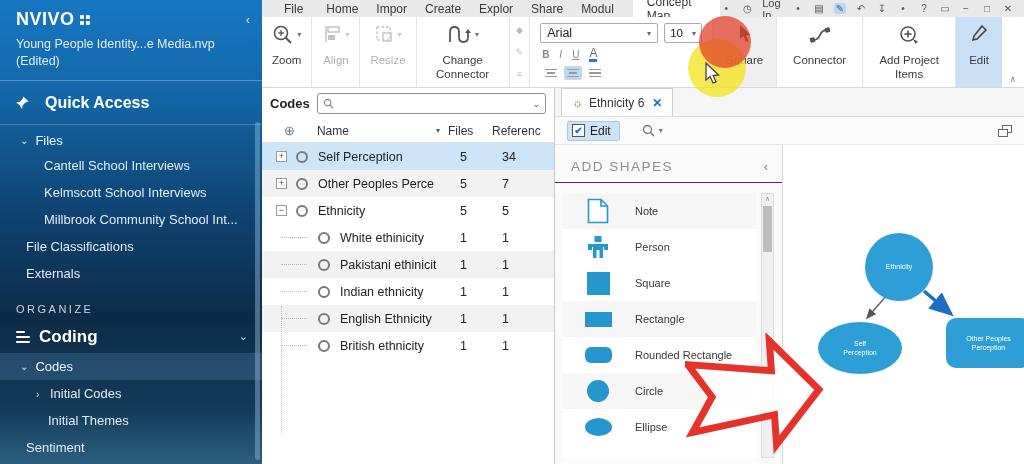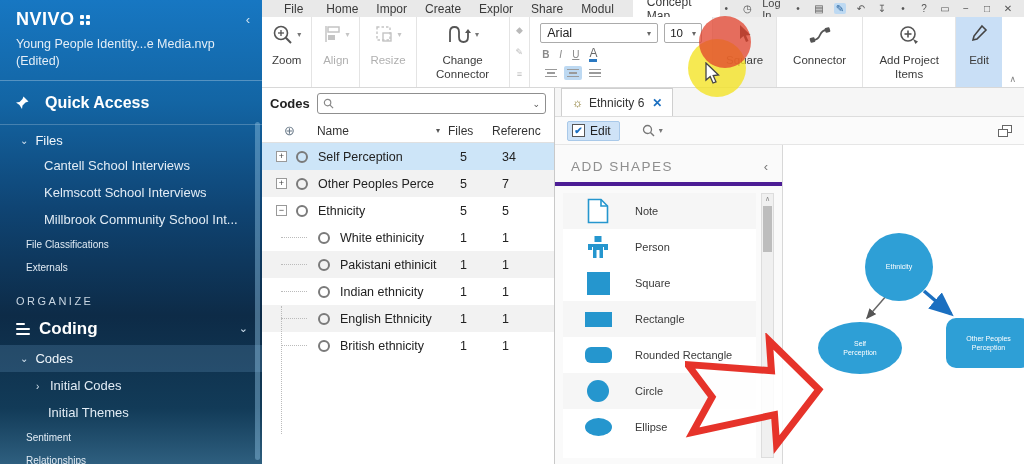--- a/index.html
+++ b/index.html
@@ -15,21 +15,21 @@
   .nv-logo { font-size:18px; font-weight:bold; letter-spacing:.5px; color:#FFFFFF;text-align:center; }
   .nv-dots { display:inline-grid; grid-template-columns:4px 4px; grid-gap:2px; margin-left:5px; vertical-align:middle; }
   .nv-dots i { width:4px; height:4px; background:#fff; border-radius:1px; }
   .sb-collapse { margin-left:auto; color:#CFE2F0; font-size:13px; }
   .sb-title { padding:6px 16px 10px 16px; font-size:12.5px; line-height:1.35; color:#E4EEF7; border-bottom:1px solid rgba(255,255,255,.28); }
   .qa-row { display:flex; align-items:center; padding:13px 16px 12px 16px; border-bottom:1px solid rgba(255,255,255,.22); }
   .qa-label { font-size:16px; font-weight:600; color:#FFFFFF; margin-left:16px; }
   .sb-group { display:flex; align-items:center; font-size:13px; padding:8px 16px 4px 20px; color:#F0F6FB; }
   .sb-chev { font-size:10px; margin-right:7px; color:#D5E4F0; }
   .sb-item { font-size:13px; padding:6px 8px 6px 44px; color:#E2ECF5; white-space:nowrap; overflow:hidden; }
-  .sb-item2 { font-size:10px; padding:6px 8px 6px 26px; color:#E2ECF5; }
+  .sb-item2 { font-size:13px; padding:6px 8px 6px 26px; color:#E2ECF5; }
   .organize { padding:16px 16px 6px 16px; font-size:11px; letter-spacing:2.5px; color:#C9D6E2; }
   .coding-row { display:flex; align-items:center; padding:6px 14px 6px 16px; }
   .coding-icon { display:inline-flex; flex-direction:column; gap:2.5px; margin-right:9px; }
   .coding-icon i { height:2.5px; background:#fff; border-radius:1px; }
   .coding-icon i:nth-child(1){ width:9px; } .coding-icon i:nth-child(2){ width:14px; } .coding-icon i:nth-child(3){ width:14px; }
   .coding-label { font-size:17px; font-weight:600; color:#fff; }
   .coding-chev { margin-left:auto; font-size:11px; color:#CFE0EE; }
   .sb-selected { background:rgba(120,170,210,.22); }
 
   
@@ -108,21 +108,21 @@
   .edit-chip { display:flex; align-items:center; gap:5px; background:#CFE3F7; border:1px solid #A9C9E9; border-radius:2px; padding:2px 8px 2px 4px; font-size:12px; color:#222; }
   .cb { width:13px; height:13px; border:1px solid #555; background:#fff; display:flex; align-items:center; justify-content:center; font-size:10px; color:#1B6FC0; font-weight:bold; line-height:1; }
   .zoomctl { display:flex; align-items:center; gap:4px; margin-left:22px; color:#666; }
   .zoomctl .chev { font-size:8px; color:#777; }
   .detach { margin-left:auto; position:relative; width:14px; height:12px; }
   .detach .r1 { position:absolute; right:0; top:0; width:10px; height:8px; border:1.5px solid #666; background:#fff; }
   .detach .r2 { position:absolute; left:0; bottom:0; width:10px; height:8px; border:1.5px solid #666; background:#fff; }
 
   .map-content { position:relative; height:319px; display:flex; }
   .shapes-panel { position:relative; width:228px; background:#FAFAFA; border-right:1px solid #D8D8D8; padding-top:8px; }
-  .shapes-head { display:flex; align-items:center; padding:6px 14px 8px 16px; border-bottom:4px solid #4c1d95; }
+  .shapes-head { display:flex; align-items:center; padding:6px 14px 8px 16px; border-bottom:1px solid #4c1d95; }
   .shapes-title { font-size:13.5px; letter-spacing:1.5px; color:#8E8E8E; }
   .shapes-collapse { margin-left:auto; color:#777; font-size:13px; }
   .shapes-list { position:absolute; left:8px; right:26px; top:48px; bottom:6px; background:#fff; }
   .shape-row { display:flex; align-items:center; height:36px; padding-left:20px; gap:22px; }
   .shape-row.alt { background:#F6F6F6; }
   .shape-label { font-size:11px; color:#3A3A3A; }
   .shape-cell { width:30px; display:flex; justify-content:center; }
   .shp-square { width:23px; height:23px; background:#2596CE; }
   .shp-rect { width:27px; height:15px; background:#2596CE; }
   .shp-rrect { width:27px; height:16px; background:#2596CE; border-radius:6px; }

